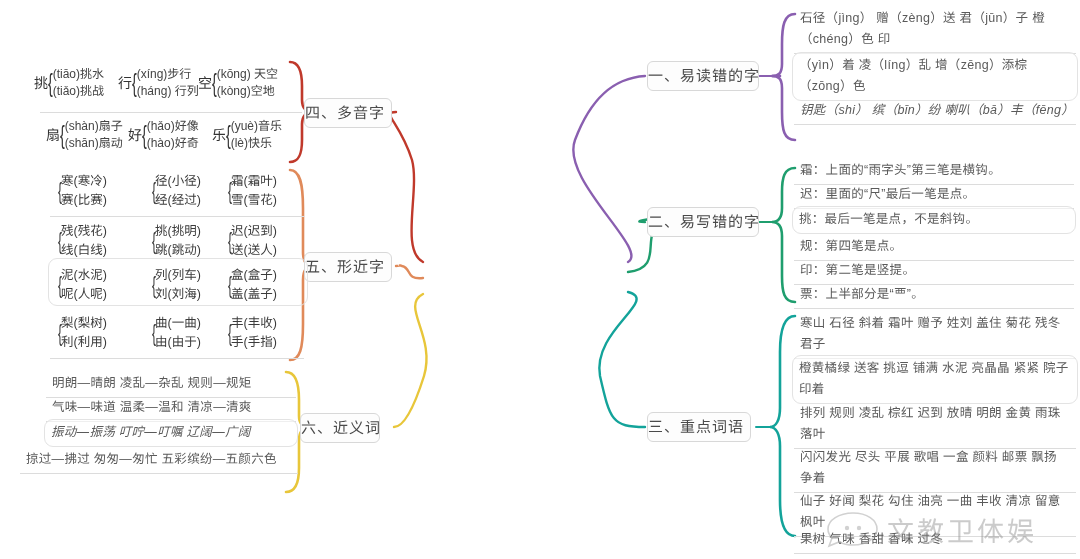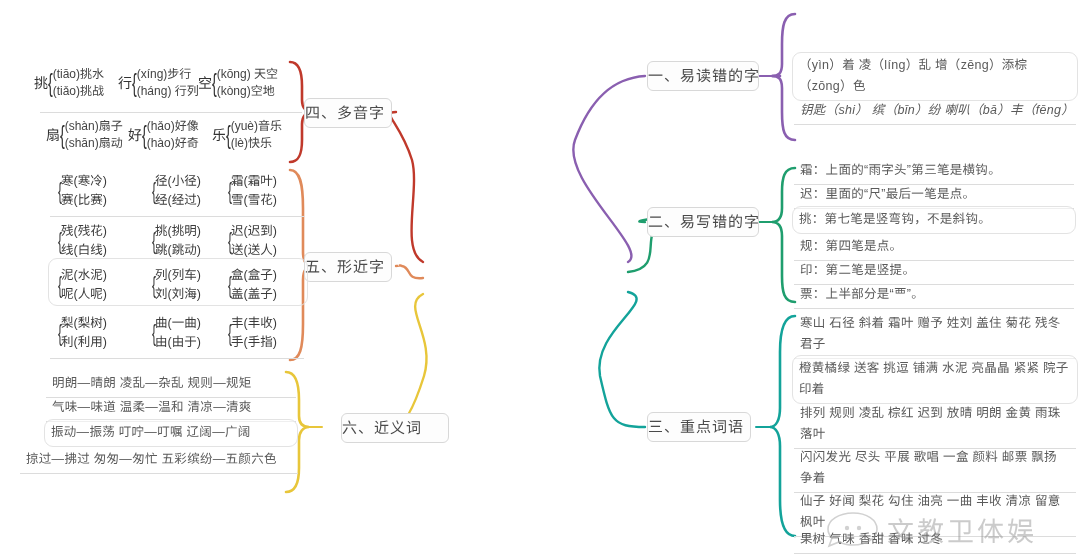--- a/index.html
+++ b/index.html
@@ -157,28 +157,29 @@
   <div class="chip" style="left:647px;top:61px;width:112px;">一、易读错的字</div>
 
   <div class="chip" style="left:647px;top:207px;width:112px;">二、易写错的字</div>
 
   <div class="chip" style="left:647px;top:412px;width:104px;">三、重点词语</div>
 
   <div class="chip" style="left:304px;top:98px;width:88px;">四、多音字</div>
 
   <div class="chip" style="left:304px;top:252px;width:88px;">五、形近字</div>
 
-  <div class="chip" style="left:300px;top:413px;width:108px;margin-left:41px;">六、近义词</div>
-
+  <div class="chip" style="left:300px;top:413px;width:80px;">六、近义词</div>
+
+  <div class="leaf ul" style="left:794px;top:6px;width:282px;">石径（jìng） 赠（zèng）送 君（jūn）子 橙（chéng）色 印</div>
   <div class="leaf rbox" style="left:792px;top:52px;width:286px;">（yìn）着 凌（líng）乱 增（zēng）添棕（zōng）色</div>
   <div class="leaf ul" style="left:794px;top:98px;width:282px;font-style:italic;">钥匙（shi） 缤（bīn）纷 喇叭（bā）丰（fēng）</div>
 
   <div class="leaf ul" style="left:794px;top:158px;width:280px;">霜：上面的“雨字头”第三笔是横钩。</div>
   <div class="leaf ul" style="left:794px;top:182px;width:280px;">迟：里面的“尺”最后一笔是点。</div>
-  <div class="leaf rbox" style="left:792px;top:206px;width:284px;">挑：第七笔是竖弯钩，不是斜钩。</div>
+  <div class="leaf rbox" style="left:792px;top:206px;width:284px;">挑：最后一笔是点，不是斜钩。</div>
   <div class="leaf ul" style="left:794px;top:234px;width:280px;">规：第四笔是点。</div>
   <div class="leaf ul" style="left:794px;top:258px;width:280px;">印：第二笔是竖提。</div>
   <div class="leaf ul" style="left:794px;top:282px;width:280px;">票：上半部分是“覀”。</div>
 
   <div class="leaf ul" style="left:794px;top:311px;width:282px;">寒山 石径 斜着 霜叶 赠予 姓刘 盖住 菊花 残冬 君子</div>
   <div class="leaf rbox" style="left:792px;top:355px;width:286px;">橙黄橘绿 送客 挑逗 铺满 水泥 亮晶晶 紧紧 院子 印着</div>
   <div class="leaf ul" style="left:794px;top:401px;width:282px;">排列 规则 凌乱 棕红 迟到 放晴 明朗 金黄 雨珠 落叶</div>
   <div class="leaf ul" style="left:794px;top:445px;width:282px;">闪闪发光 尽头 平展 歌唱 一盒 颜料 邮票 飘扬 争着</div>
   <div class="leaf ul" style="left:794px;top:489px;width:282px;">仙子 好闻 梨花 勾住 油亮 一曲 丰收 清凉 留意 枫叶</div>
   <div class="leaf ul" style="left:794px;top:527px;width:282px;">果树 气味 香甜 香味 过冬</div>
@@ -325,21 +326,21 @@
     <span class="brace">{</span>
     <span class="rows">
       <span>丰(丰收)</span>
       <span>手(手指)</span>
     </span>
   </div>
   <div style="position:absolute;left:50px;top:358px;width:254px;border-bottom:1px solid #dcdcdc;"></div>
 
   <div class="leaf ul" style="left:46px;top:371px;width:250px;">明朗—晴朗 凌乱—杂乱 规则—规矩</div>
   <div class="leaf ul" style="left:46px;top:395px;width:250px;">气味—味道 温柔—温和 清凉—清爽</div>
-  <div class="leaf rbox" style="left:44px;top:419px;width:254px;">振动—振荡 叮咛—叮嘱 辽阔—广阔</div>
+  <div class="leaf rbox" style="left:44px;top:419px;width:254px;font-style:italic;">振动—振荡 叮咛—叮嘱 辽阔—广阔</div>
   <div class="leaf ul" style="left:20px;top:447px;width:278px;">掠过—拂过 匆匆—匆忙 五彩缤纷—五颜六色</div>
 
   <div id="watermark">
     <svg class="wm-logo" width="58" height="40" viewBox="0 0 58 40">
       <path d="M30,4 C44,4 54,11 54,20 C54,29 44,36 30,36 C25,36 20,35 16,33
                L6,37 L9,29 C6,26 5,23 5,20 C5,11 16,4 30,4 Z" fill="none" stroke="#9a9a9a" stroke-width="1.6"></path>
       <circle cx="24" cy="19" r="2.2" fill="#9a9a9a"></circle>
       <circle cx="36" cy="19" r="2.2" fill="#9a9a9a"></circle>
     </svg>
     <span class="wm-text">文教卫体娱</span>

